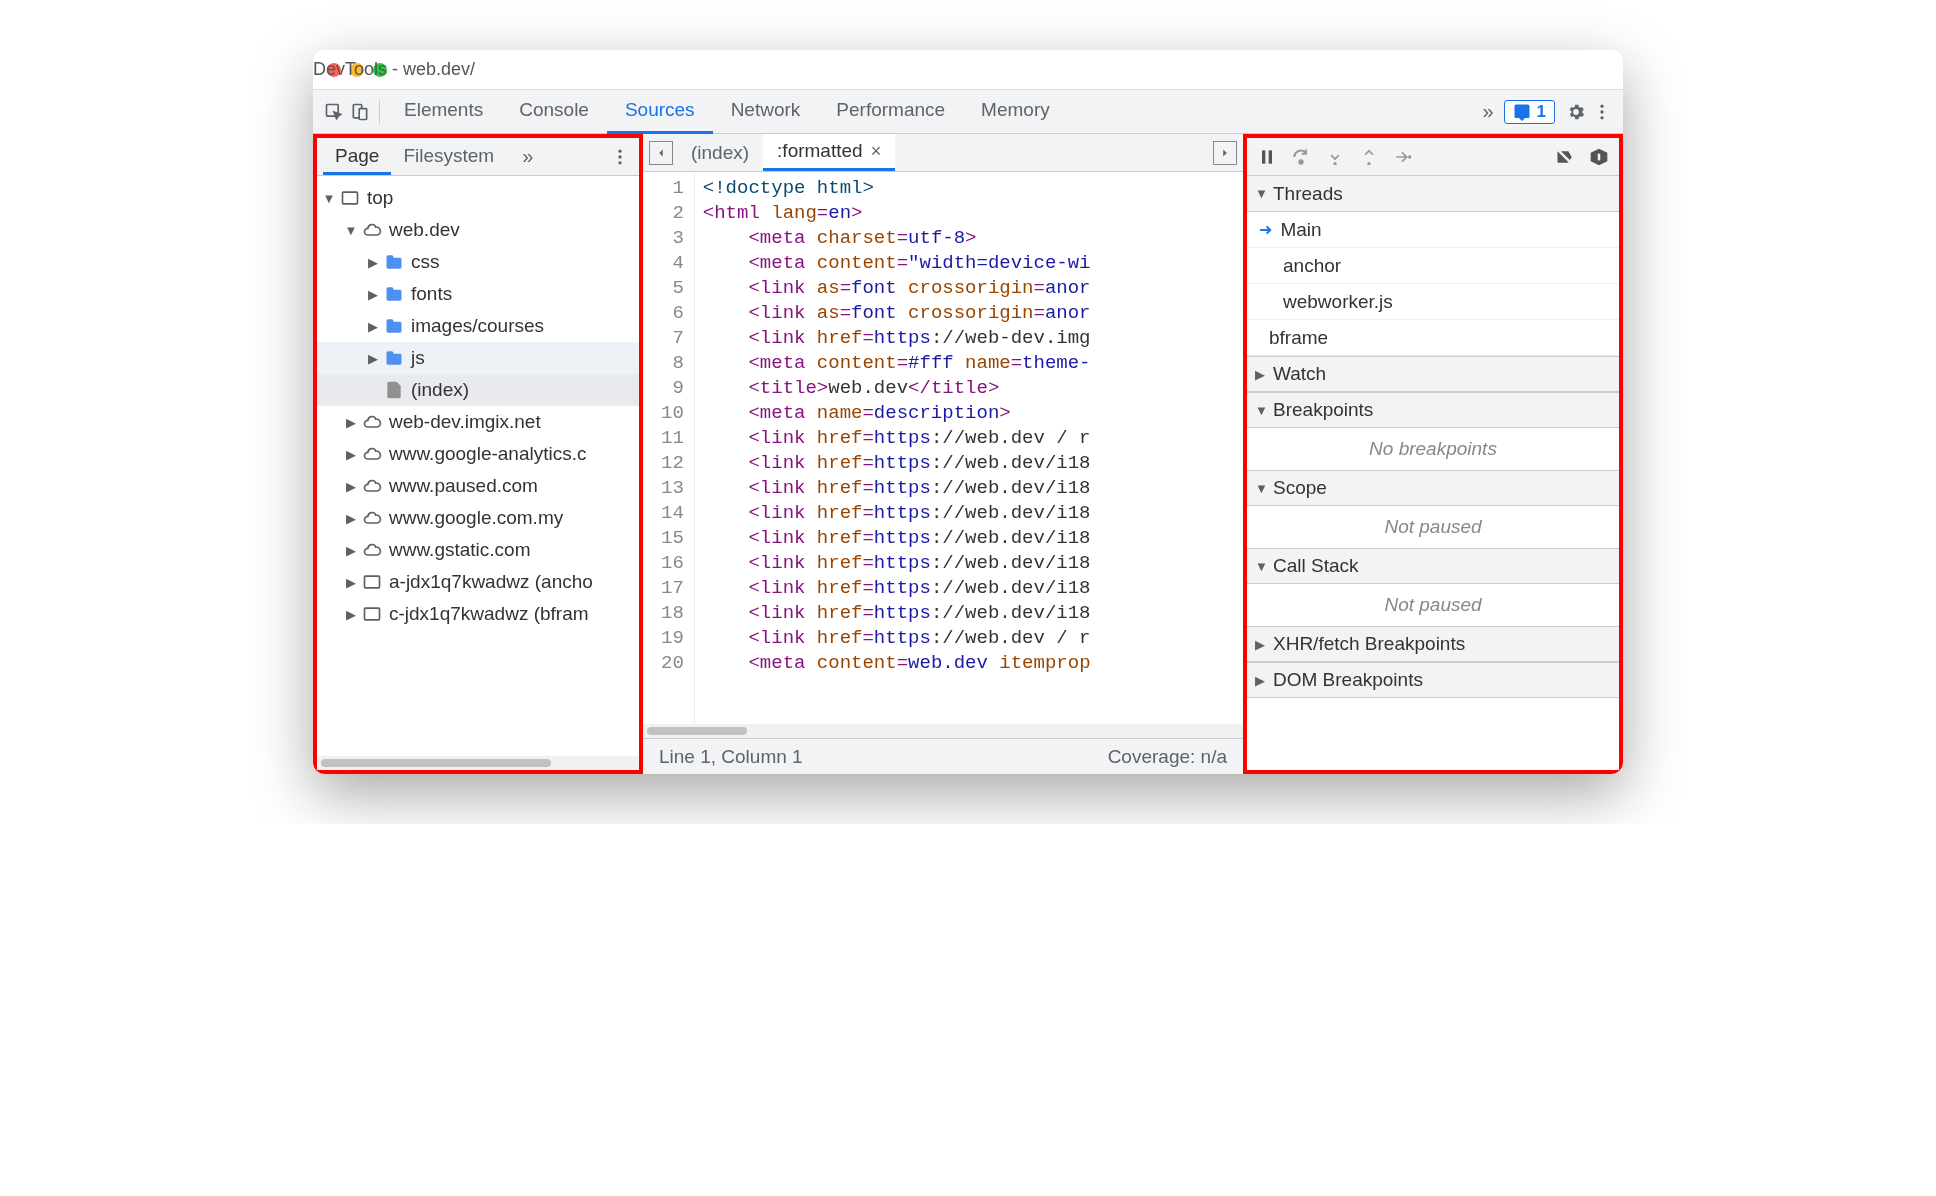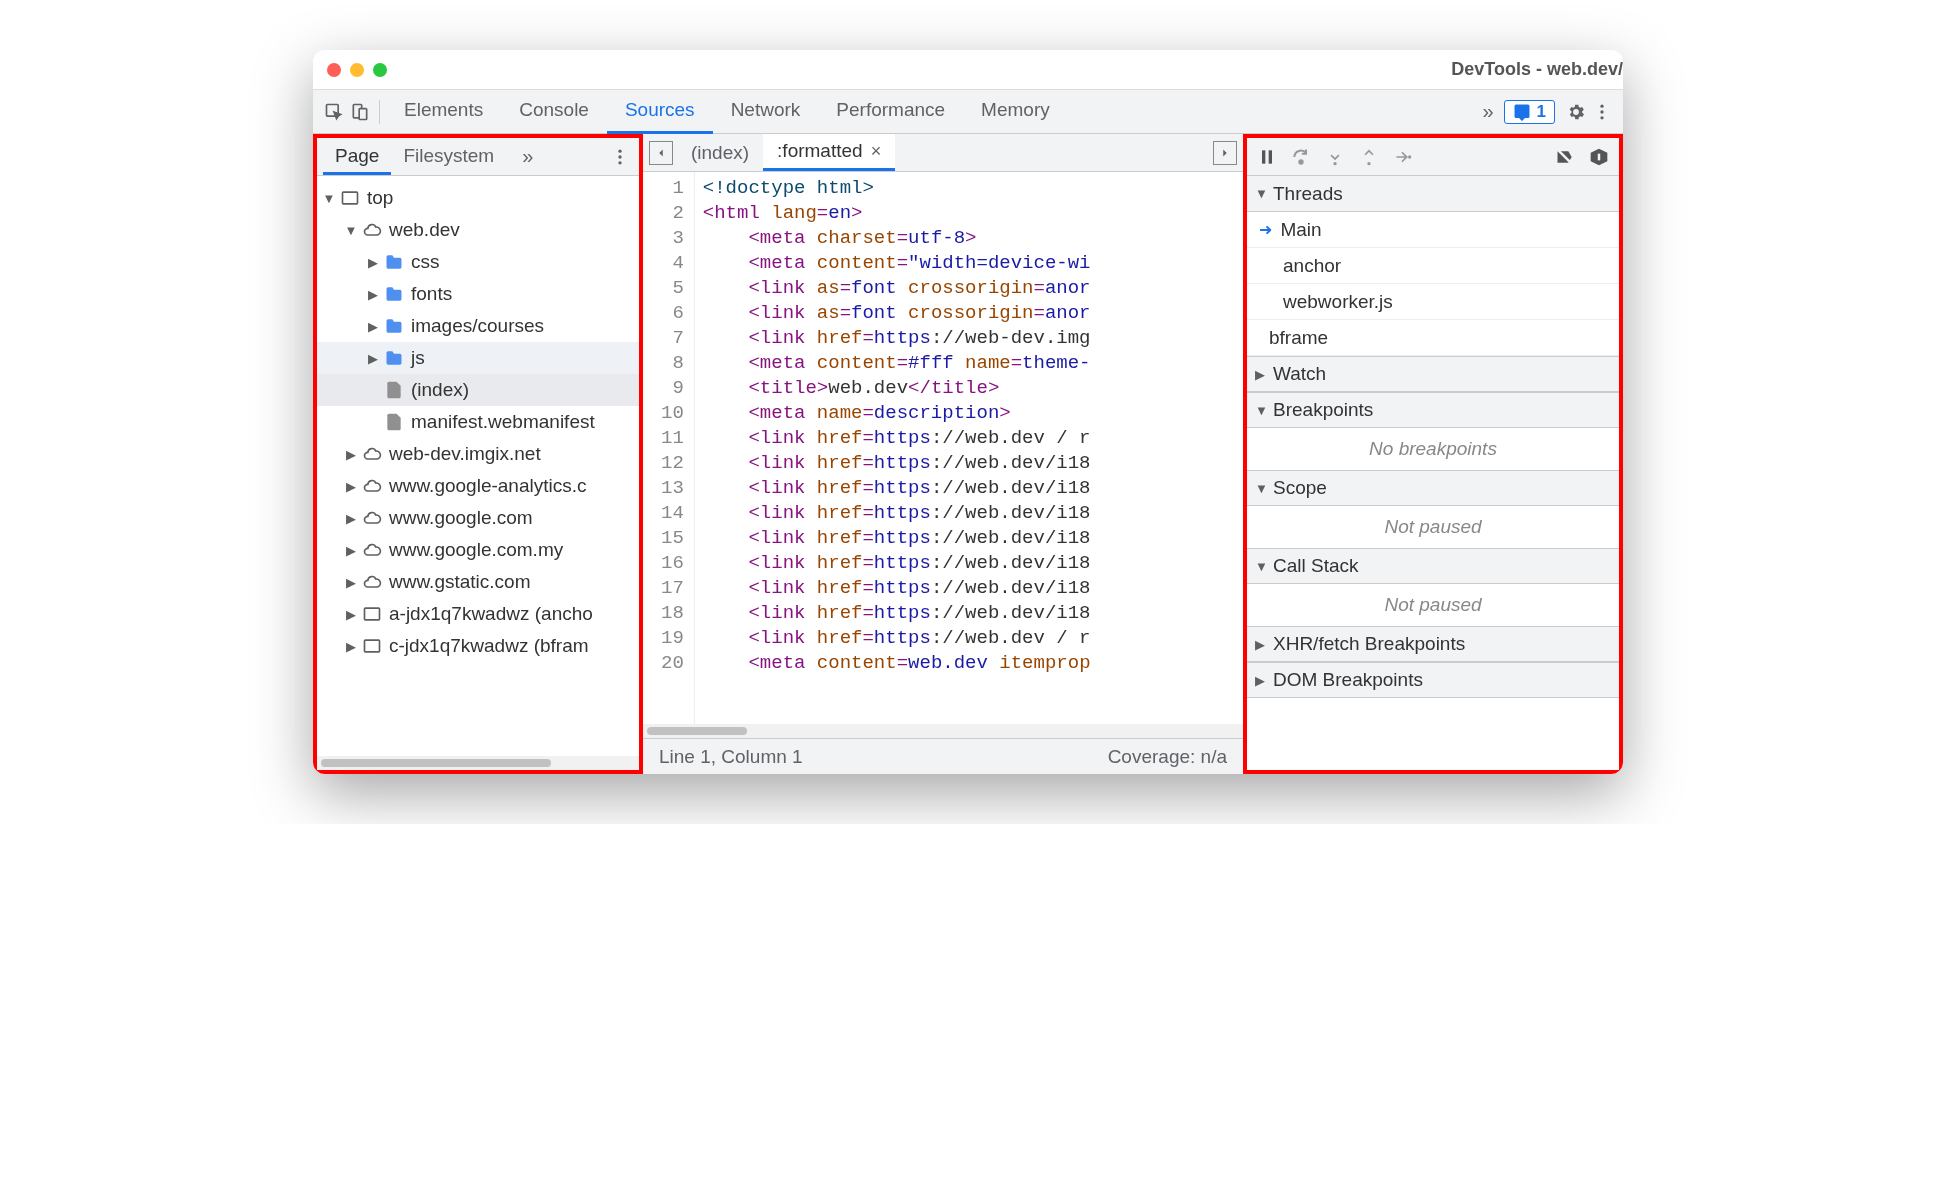--- a/index.html
+++ b/index.html
@@ -24,21 +24,21 @@
   align-items: center;
   padding: 0 14px;
   position: relative;
   border-bottom: 1px solid #ddd;
 }
 .traffic { display: flex; gap: 9px; }
 .dot { width: 14px; height: 14px; border-radius: 50%; }
 .dot.red { background: #ff5f57; }
 .dot.yellow { background: #febc2e; }
 .dot.green { background: #28c840; }
-.title { position: absolute; left: 0; right: 0; text-align: right; font-size: 18px; font-weight: 700; color: #555; }
+.title { position: absolute; left: 0; right: 0; text-align: left; font-size: 18px; font-weight: 400; color: #555; }
 .toolbar {
   height: 44px;
   display: flex;
   align-items: center;
   border-bottom: 1px solid #ccc;
   background: #f1f3f4;
   padding: 0 8px;
 }
 .tool-icon { width: 26px; height: 26px; display: flex; align-items: center; justify-content: center; color: #5f6368; cursor: pointer; }
 .tool-icon svg { width: 20px; height: 20px; }
@@ -228,29 +228,20 @@
           </div>
           <div class="tree-row selected" style="padding-left: 48px;">
             <span class="arrow"></span>
             <span class="tree-icon">
               <svg viewBox="0 0 24 24" fill="#909090">
                 <path d="M6 2h9l5 5v13a2 2 0 0 1-2 2H6a2 2 0 0 1-2-2V4a2 2 0 0 1 2-2z"></path>
               </svg>
             </span>
             <span>(index)</span>
           </div>
-          <div class="tree-row" style="padding-left: 48px;">
-            <span class="arrow"></span>
-            <span class="tree-icon">
-              <svg viewBox="0 0 24 24" fill="#909090">
-                <path d="M6 2h9l5 5v13a2 2 0 0 1-2 2H6a2 2 0 0 1-2-2V4a2 2 0 0 1 2-2z"></path>
-              </svg>
-            </span>
-            <span>manifest.webmanifest</span>
-          </div>
           <div class="tree-row" style="padding-left: 26px;">
             <span class="arrow">▶</span>
             <span class="tree-icon">
               <svg viewBox="0 0 24 24" fill="none" stroke="#606060" stroke-width="2">
                 <path d="M18 18H7a4 4 0 0 1 0-8 5 5 0 0 1 9.6-1.5A3.5 3.5 0 0 1 18 18z"></path>
               </svg>
             </span>
             <span>web-dev.imgix.net</span>
           </div>
           <div class="tree-row" style="padding-left: 26px;">
@@ -262,21 +253,21 @@
             </span>
             <span>www.google-analytics.c</span>
           </div>
           <div class="tree-row" style="padding-left: 26px;">
             <span class="arrow">▶</span>
             <span class="tree-icon">
               <svg viewBox="0 0 24 24" fill="none" stroke="#606060" stroke-width="2">
                 <path d="M18 18H7a4 4 0 0 1 0-8 5 5 0 0 1 9.6-1.5A3.5 3.5 0 0 1 18 18z"></path>
               </svg>
             </span>
-            <span>www.google.com</span>
+            <span>www.paused.com</span>
           </div>
           <div class="tree-row" style="padding-left: 26px;">
             <span class="arrow">▶</span>
             <span class="tree-icon">
               <svg viewBox="0 0 24 24" fill="none" stroke="#606060" stroke-width="2">
                 <path d="M18 18H7a4 4 0 0 1 0-8 5 5 0 0 1 9.6-1.5A3.5 3.5 0 0 1 18 18z"></path>
               </svg>
             </span>
             <span>www.google.com.my</span>
           </div>

